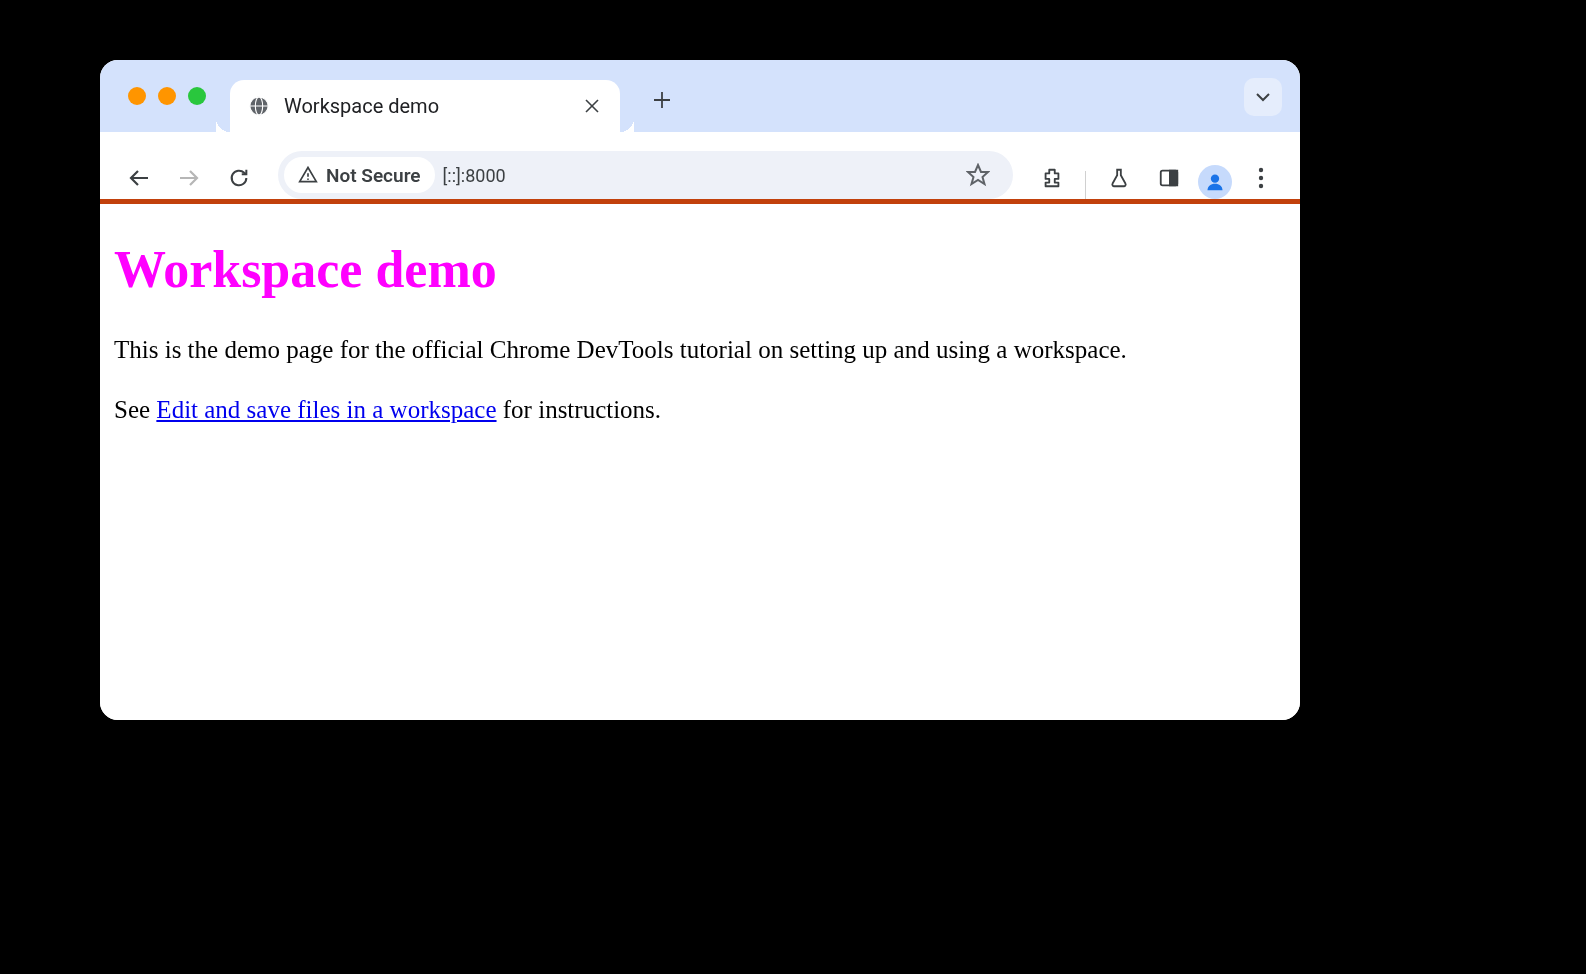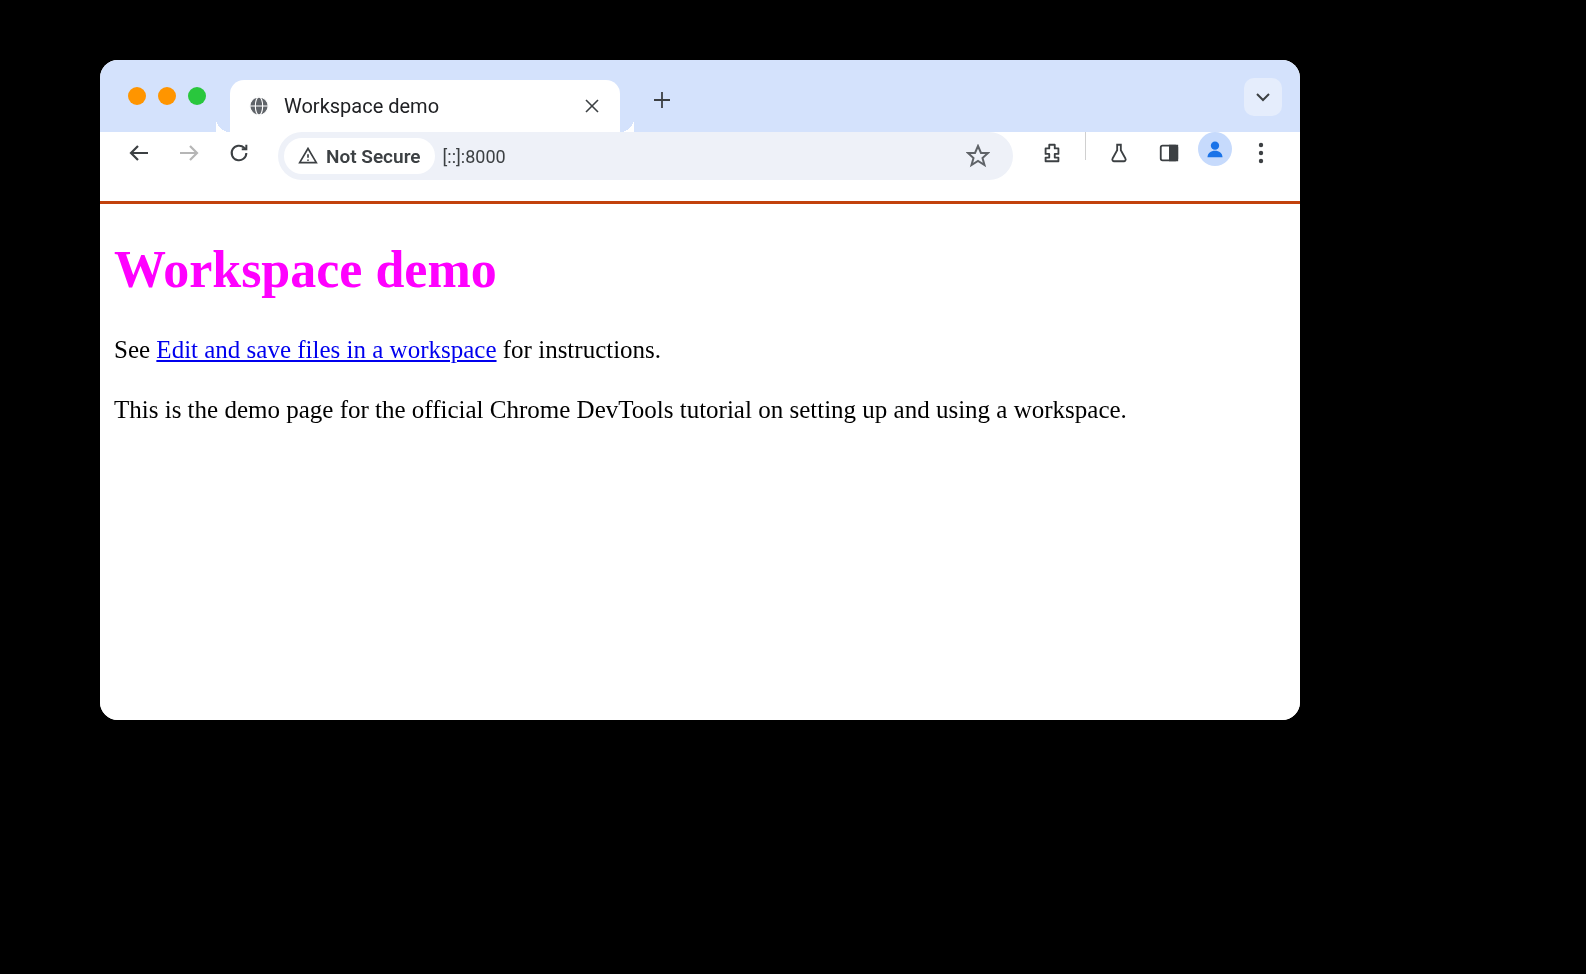--- a/index.html
+++ b/index.html
@@ -75,23 +75,23 @@
     }
     .tabstrip-caret{
       position:absolute; right:18px; top:18px;
       width:38px;height:38px;background:#e5edfc;border-radius:10px;
       display:flex;align-items:center;justify-content:center;
       color:#3c4043;cursor:pointer;
     }
     .toolbar {
       background:#fff;
       height: 72px;
-      border-bottom:3px solid #c2410c;
+      border-bottom:5px solid #c2410c;
       display:flex;
-      align-items:flex-start;
+      align-items:flex-end;
       padding: 0 18px;
       gap: 8px;
     }
     .tb-btn{
       width:42px;height:42px;display:flex;align-items:center;justify-content:center;
       color:#3c4043;border-radius:50%;cursor:pointer;
     }
     .tb-btn.disabled{color:#b6b6b6;}
     .omnibox{
       flex:1;
@@ -248,19 +248,19 @@
       <svg width="6" height="22" viewBox="0 0 6 22" fill="#3c4043">
           <circle cx="3" cy="3" r="2.2"></circle>
           <circle cx="3" cy="11" r="2.2"></circle>
           <circle cx="3" cy="19" r="2.2"></circle>
         </svg>
     </div>
   </div>
 
   <div class="content">
     <h1>Workspace demo</h1>
+    <p>This is the demo page for the official Chrome DevTools tutorial on setting up and using a workspace.</p>
     <p>
       <span>See </span><a href="#">Edit and save files in a workspace</a><span> for instructions.</span>
     </p>
-    <p>This is the demo page for the official Chrome DevTools tutorial on setting up and using a workspace.</p>
   </div>
 
 </div>
 
 </body></html>

